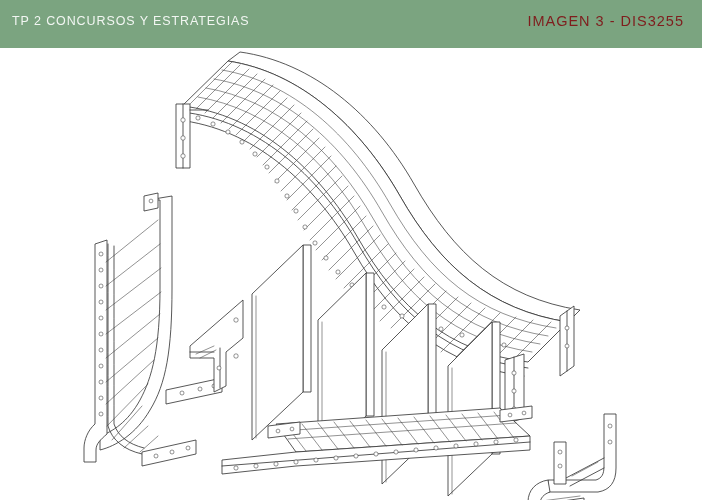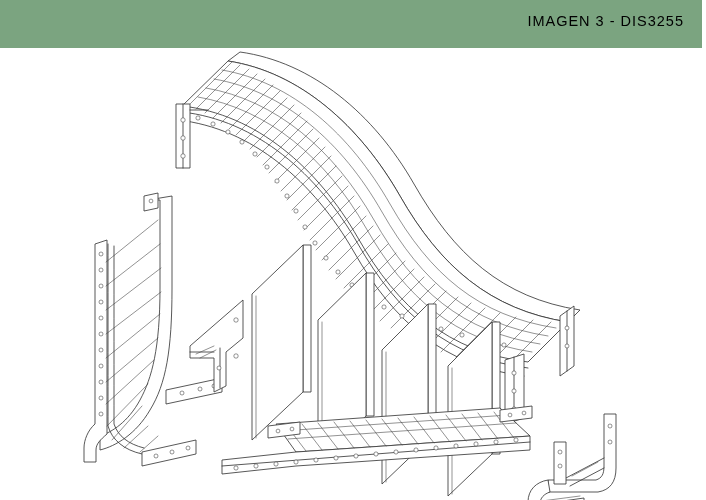--- a/index.html
+++ b/index.html
@@ -34,21 +34,21 @@
     color: #f2f6f2;
     font-size: 12.5px;
     font-weight: 300;
     letter-spacing: 0.9px;
     white-space: nowrap;
   }
   #header-title-right {
     position: absolute;
     right: 18px;
     top: 13px;
-    color: #000000;
+    color: #7f1d1d;
     font-size: 14.5px;
     font-weight: 300;
     letter-spacing: 1.0px;
     white-space: nowrap;
   }
   
   #drawing-area {
     position: absolute;
     left: 0;
     top: 48px;
@@ -86,20 +86,21 @@
     stroke: #4a4a4a;
     stroke-width: 0.6;
   }
 </style>
 </head>
 <body>
 
 <div id="slide">
 
   <div id="header-bar" style="background: rgb(123, 164, 128);">
+    <div id="header-title-left">TP 2 CONCURSOS Y ESTRATEGIAS</div>
     <div id="header-title-right">IMAGEN 3 - DIS3255</div>
   </div>
 
   <div id="drawing-area">
     <svg id="drawing-svg" viewBox="0 0 706 452" xmlns="http://www.w3.org/2000/svg">
 
       <g>
 
         <path class="face" d="M 228 13
                  C 300 24, 360 78, 400 148

